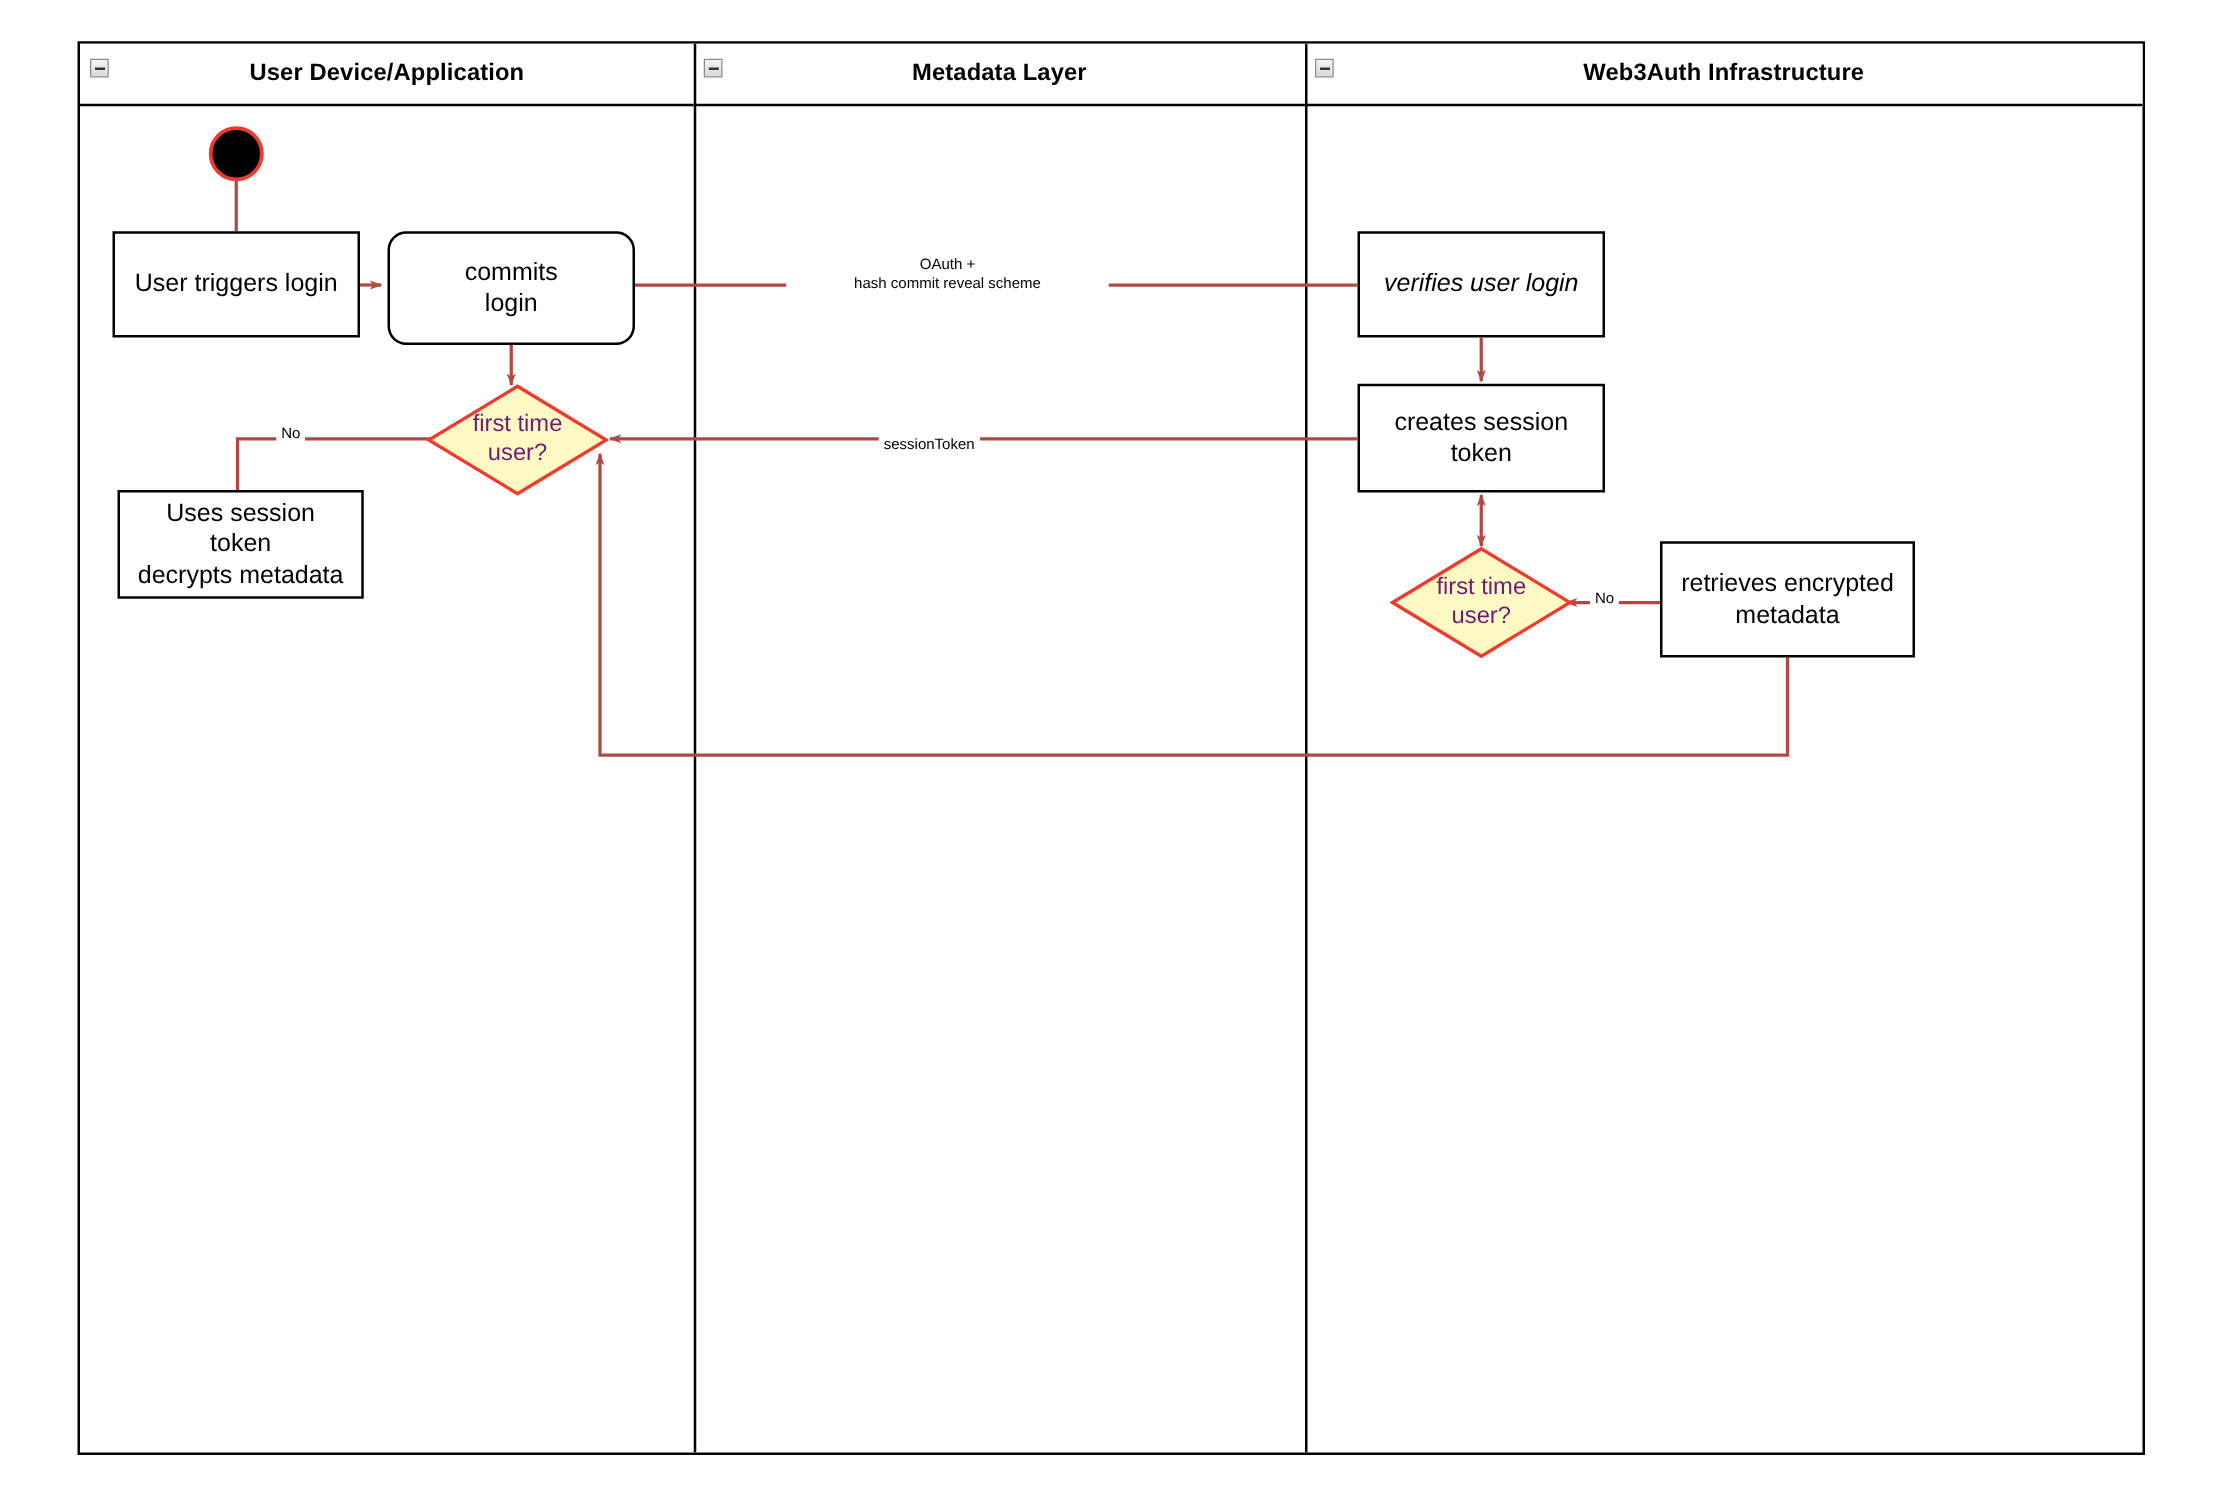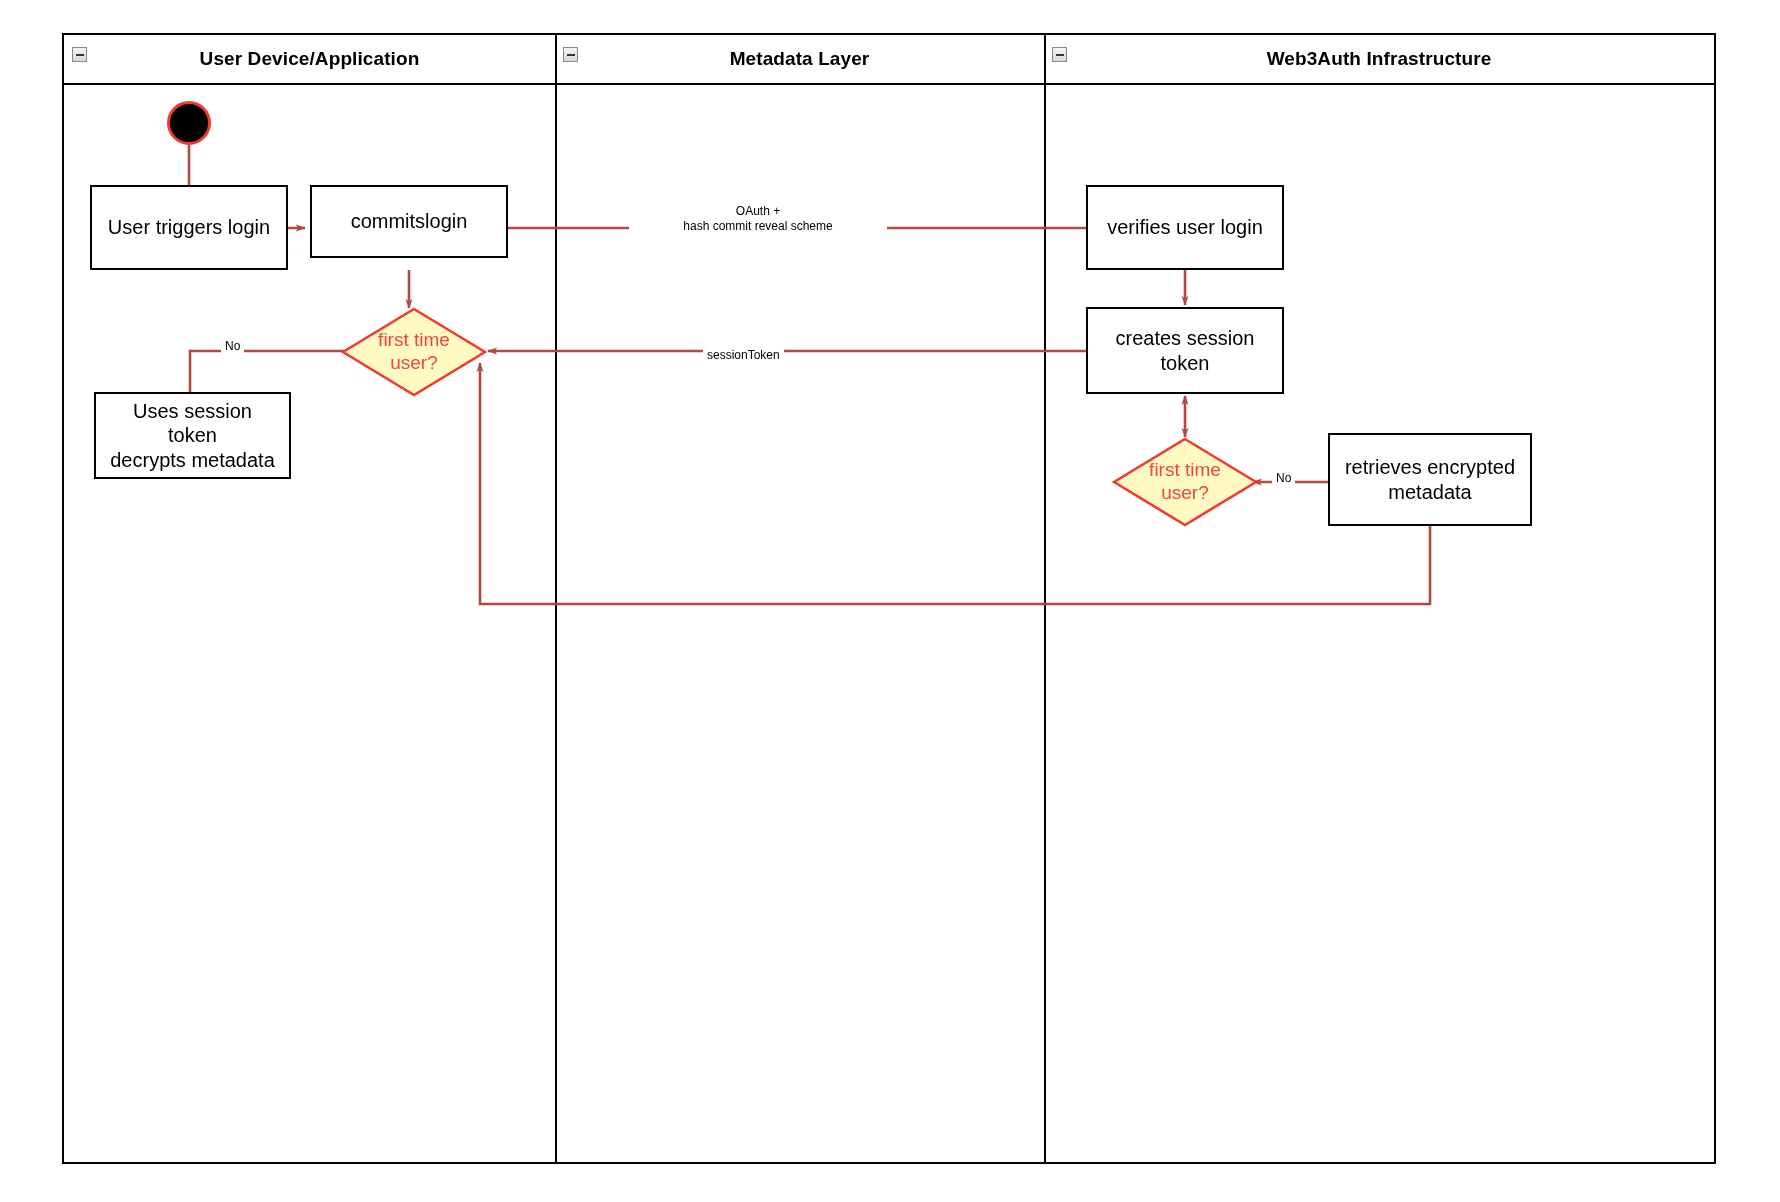--- a/index.html
+++ b/index.html
@@ -107,21 +107,21 @@
     position: absolute;
     left: 0;
     top: 0;
     width: 100%;
     height: 100%;
     display: flex;
     align-items: center;
     justify-content: center;
     font-size: 19px;
     line-height: 1.2;
-    color: #ef4444;
+    color: #701a75;
     text-align: center;
     pointer-events: none;
   }
 
   
   .edges {
     position: absolute;
     left: 0; top: 0;
     width: 1780px;
     height: 1202px;
@@ -203,42 +203,42 @@
       <path d="M1430,524 L1430,604 L480,604 L480,363" marker-end="url(#arrow)"></path>
     </g>
   </svg>
 
   <div class="node start-node" style="left:167px; top:101px; width:44px; height:44px;"></div>
 
   <div class="node activity" style="left:90px; top:185px; width:198px; height:85px;">
     <span>User triggers login</span>
   </div>
 
-  <div class="node activity" style="left:310px; top:185px; width:198px; height:73px; flex-direction:row;">
+  <div class="node activity" style="left:310px; top:185px; width:198px; height:91px; flex-direction:column;border-radius:15px;">
     <span>commits</span>
     <span>login</span>
   </div>
 
   <div class="decision" style="left:341px; top:307px; width:146px; height:90px;">
     <svg width="146" height="90" viewBox="0 0 146 90" xmlns="http://www.w3.org/2000/svg">
       <polygon points="73,2 144,45 73,88 2,45" fill="#FFF9C4" stroke="#EF3B2D" stroke-width="2.6"></polygon>
     </svg>
     <div class="dlabel" style="flex-direction:column;">
       <span>first time</span>
       <span>user?</span>
     </div>
   </div>
 
   <div class="node activity" style="left:94px; top:392px; width:197px; height:87px; flex-direction:column;">
     <span>Uses session</span>
     <span>token</span>
     <span>decrypts metadata</span>
   </div>
 
-  <div class="node activity" style="left:1086px; top:185px; width:198px; height:85px;">
+  <div class="node activity" style="left:1086px; top:185px; width:198px; height:85px;font-style:italic;">
     <span>verifies user login</span>
   </div>
 
   <div class="node activity" style="left:1086px; top:307px; width:198px; height:87px; flex-direction:column;">
     <span>creates session</span>
     <span>token</span>
   </div>
 
   <div class="decision" style="left:1112px; top:437px; width:146px; height:90px;">
     <svg width="146" height="90" viewBox="0 0 146 90" xmlns="http://www.w3.org/2000/svg">

